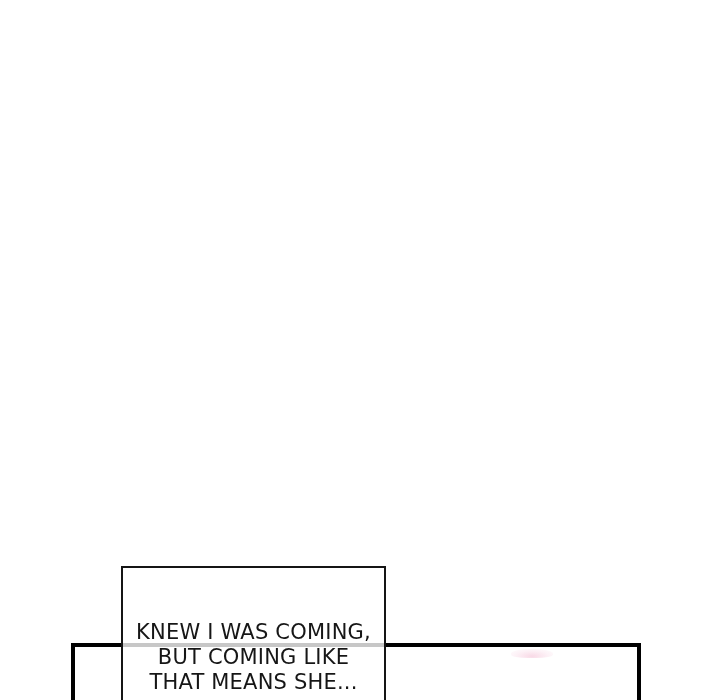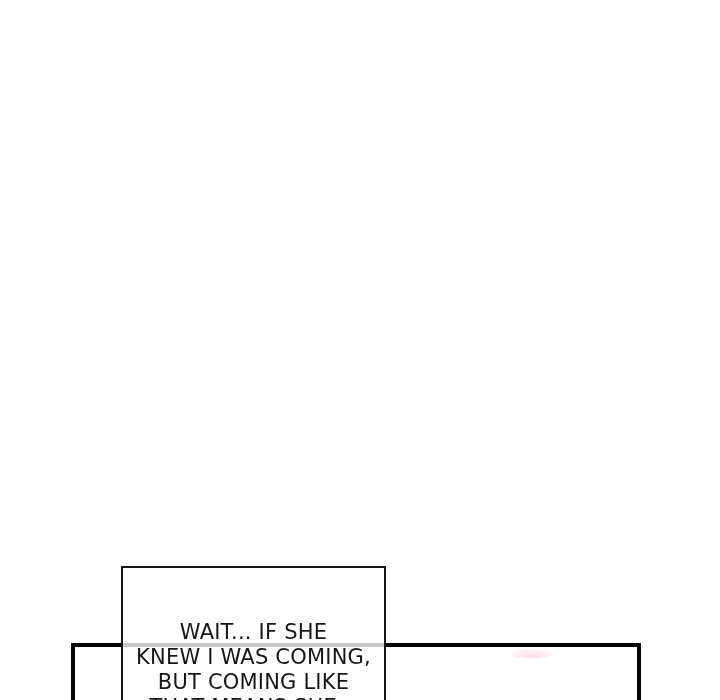--- a/index.html
+++ b/index.html
@@ -67,19 +67,18 @@
 </head>
 <body>
 
 <div class="stage">
 
   <div class="panel">
     <div class="pink-smudge"></div>
   </div>
 
   <div class="bubble">
-    <div class="line">WAIT... IF SHE</div>
     <div class="line">KNEW I WAS COMING,</div>
     <div class="line">BUT COMING LIKE</div>
     <div class="line">THAT MEANS SHE...</div>
   </div>
 
 </div>
 
 </body></html>

